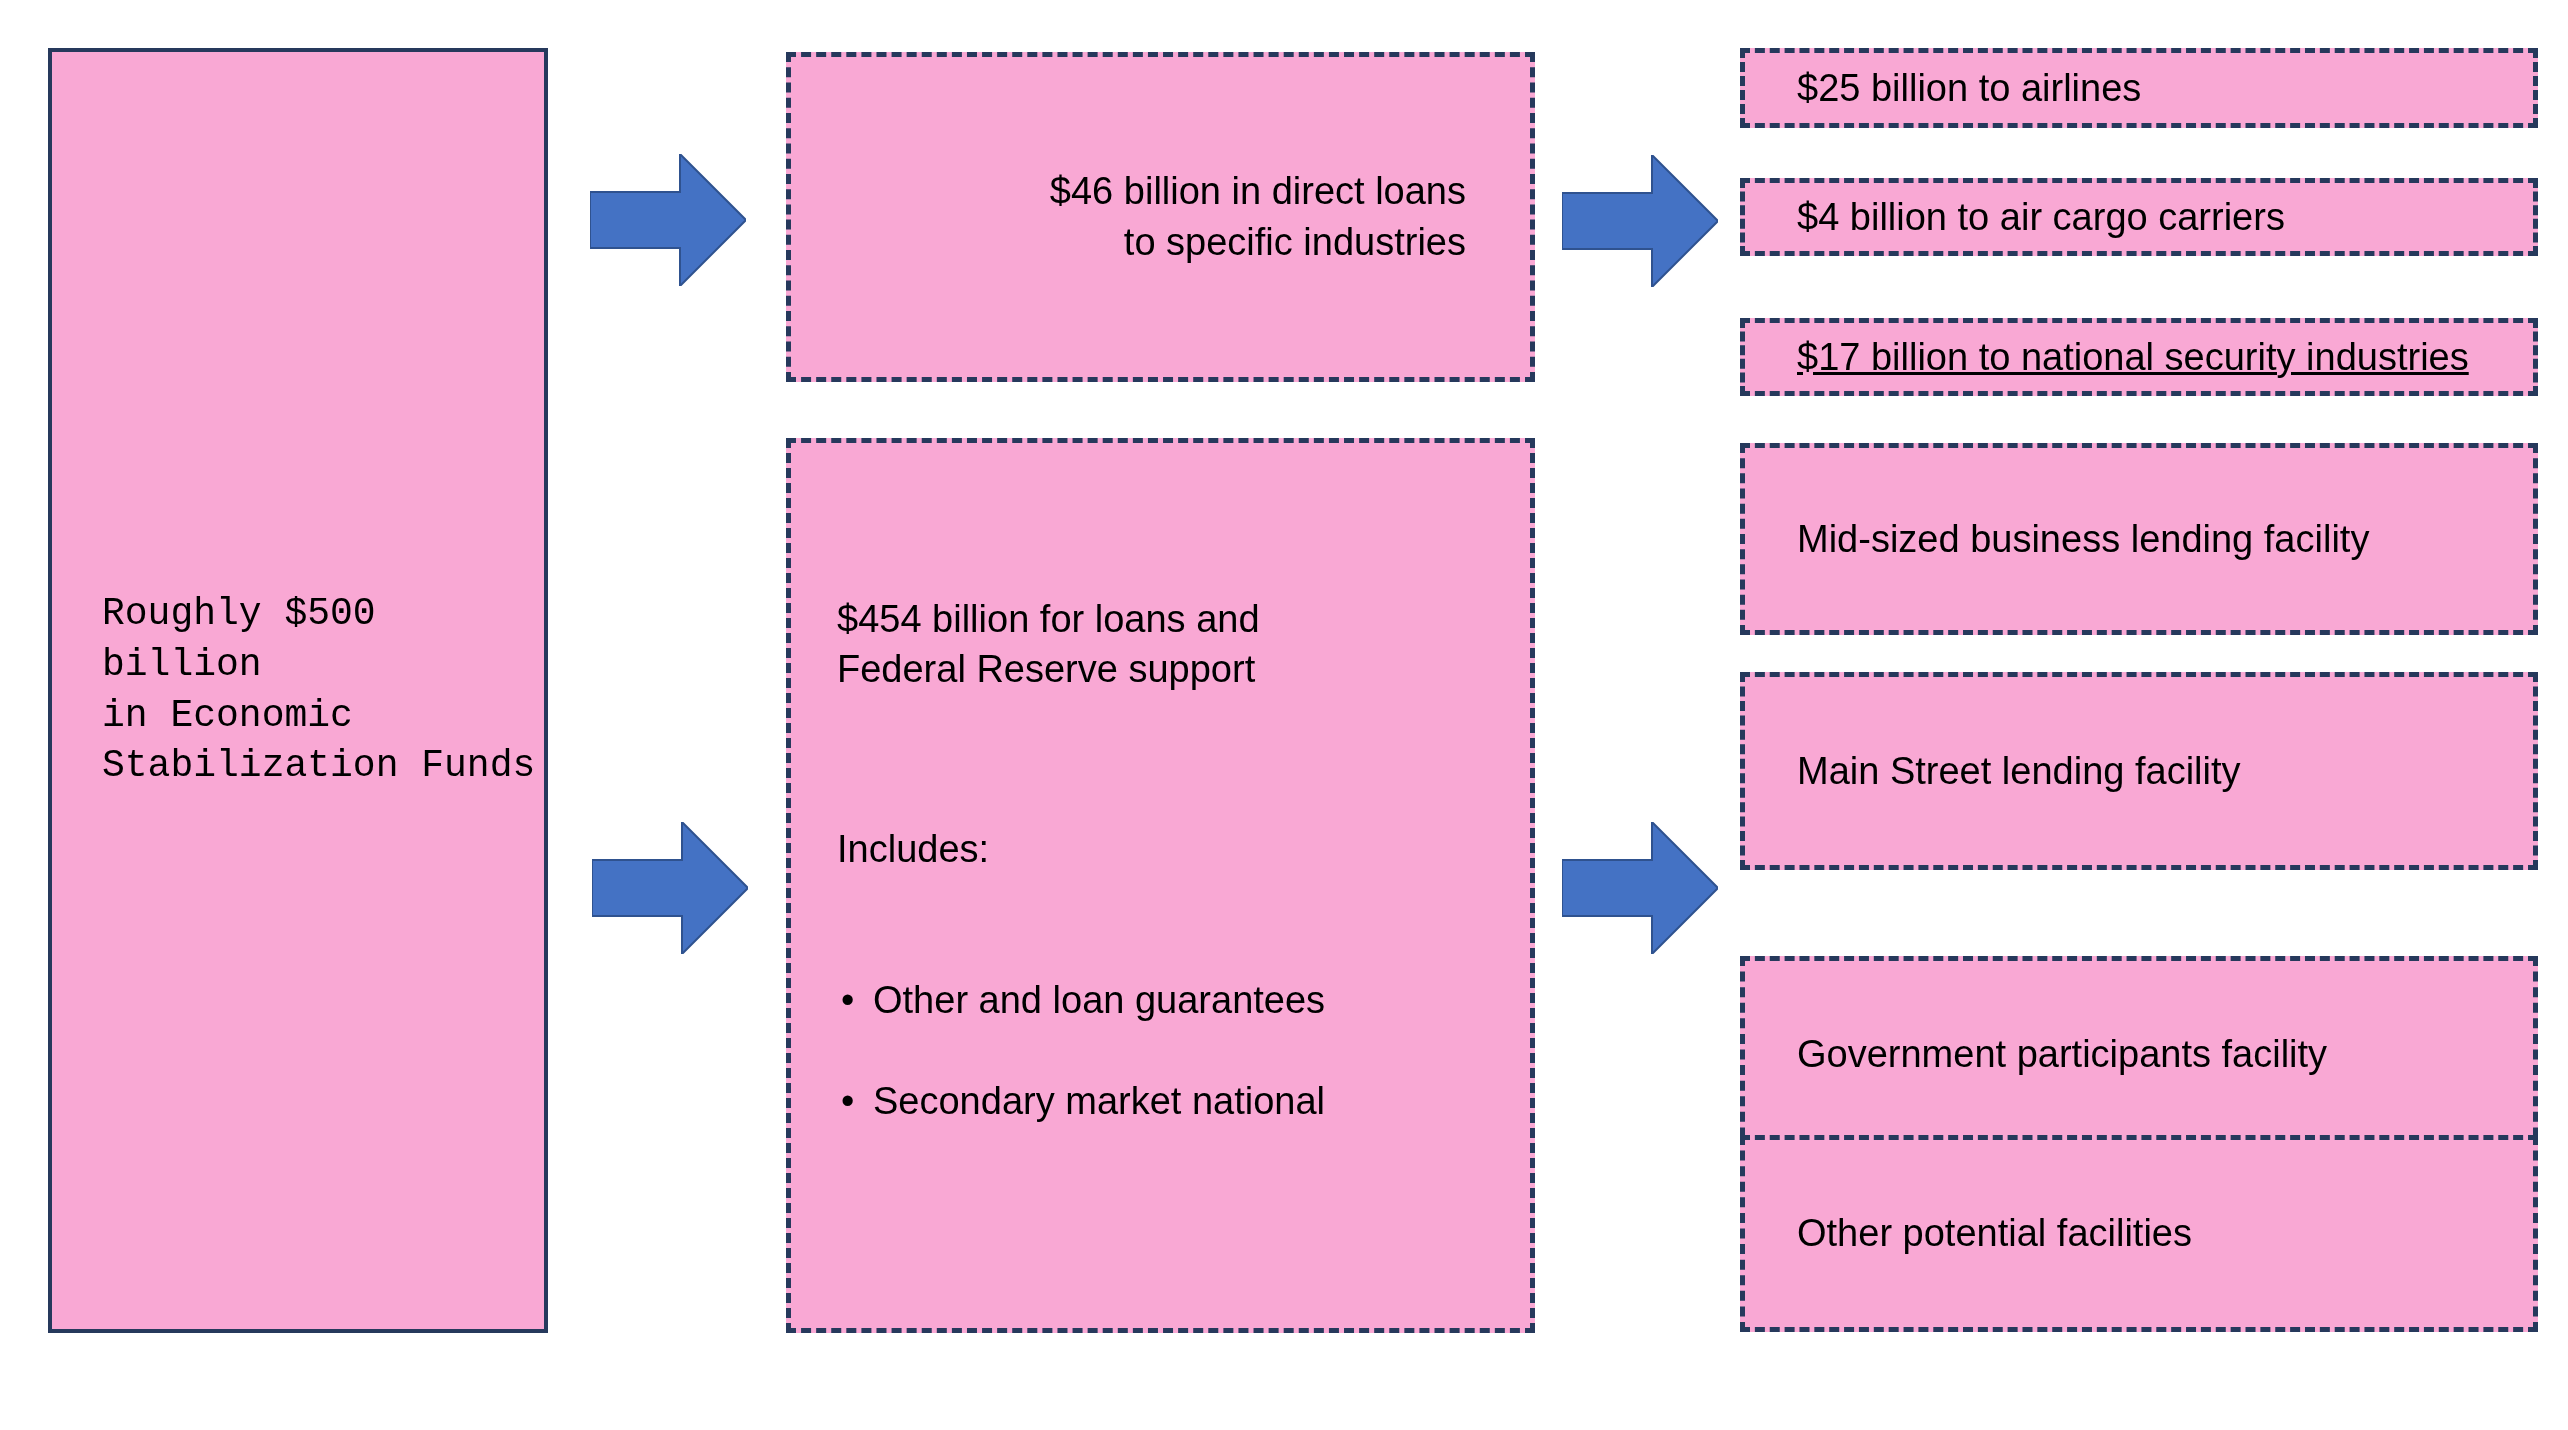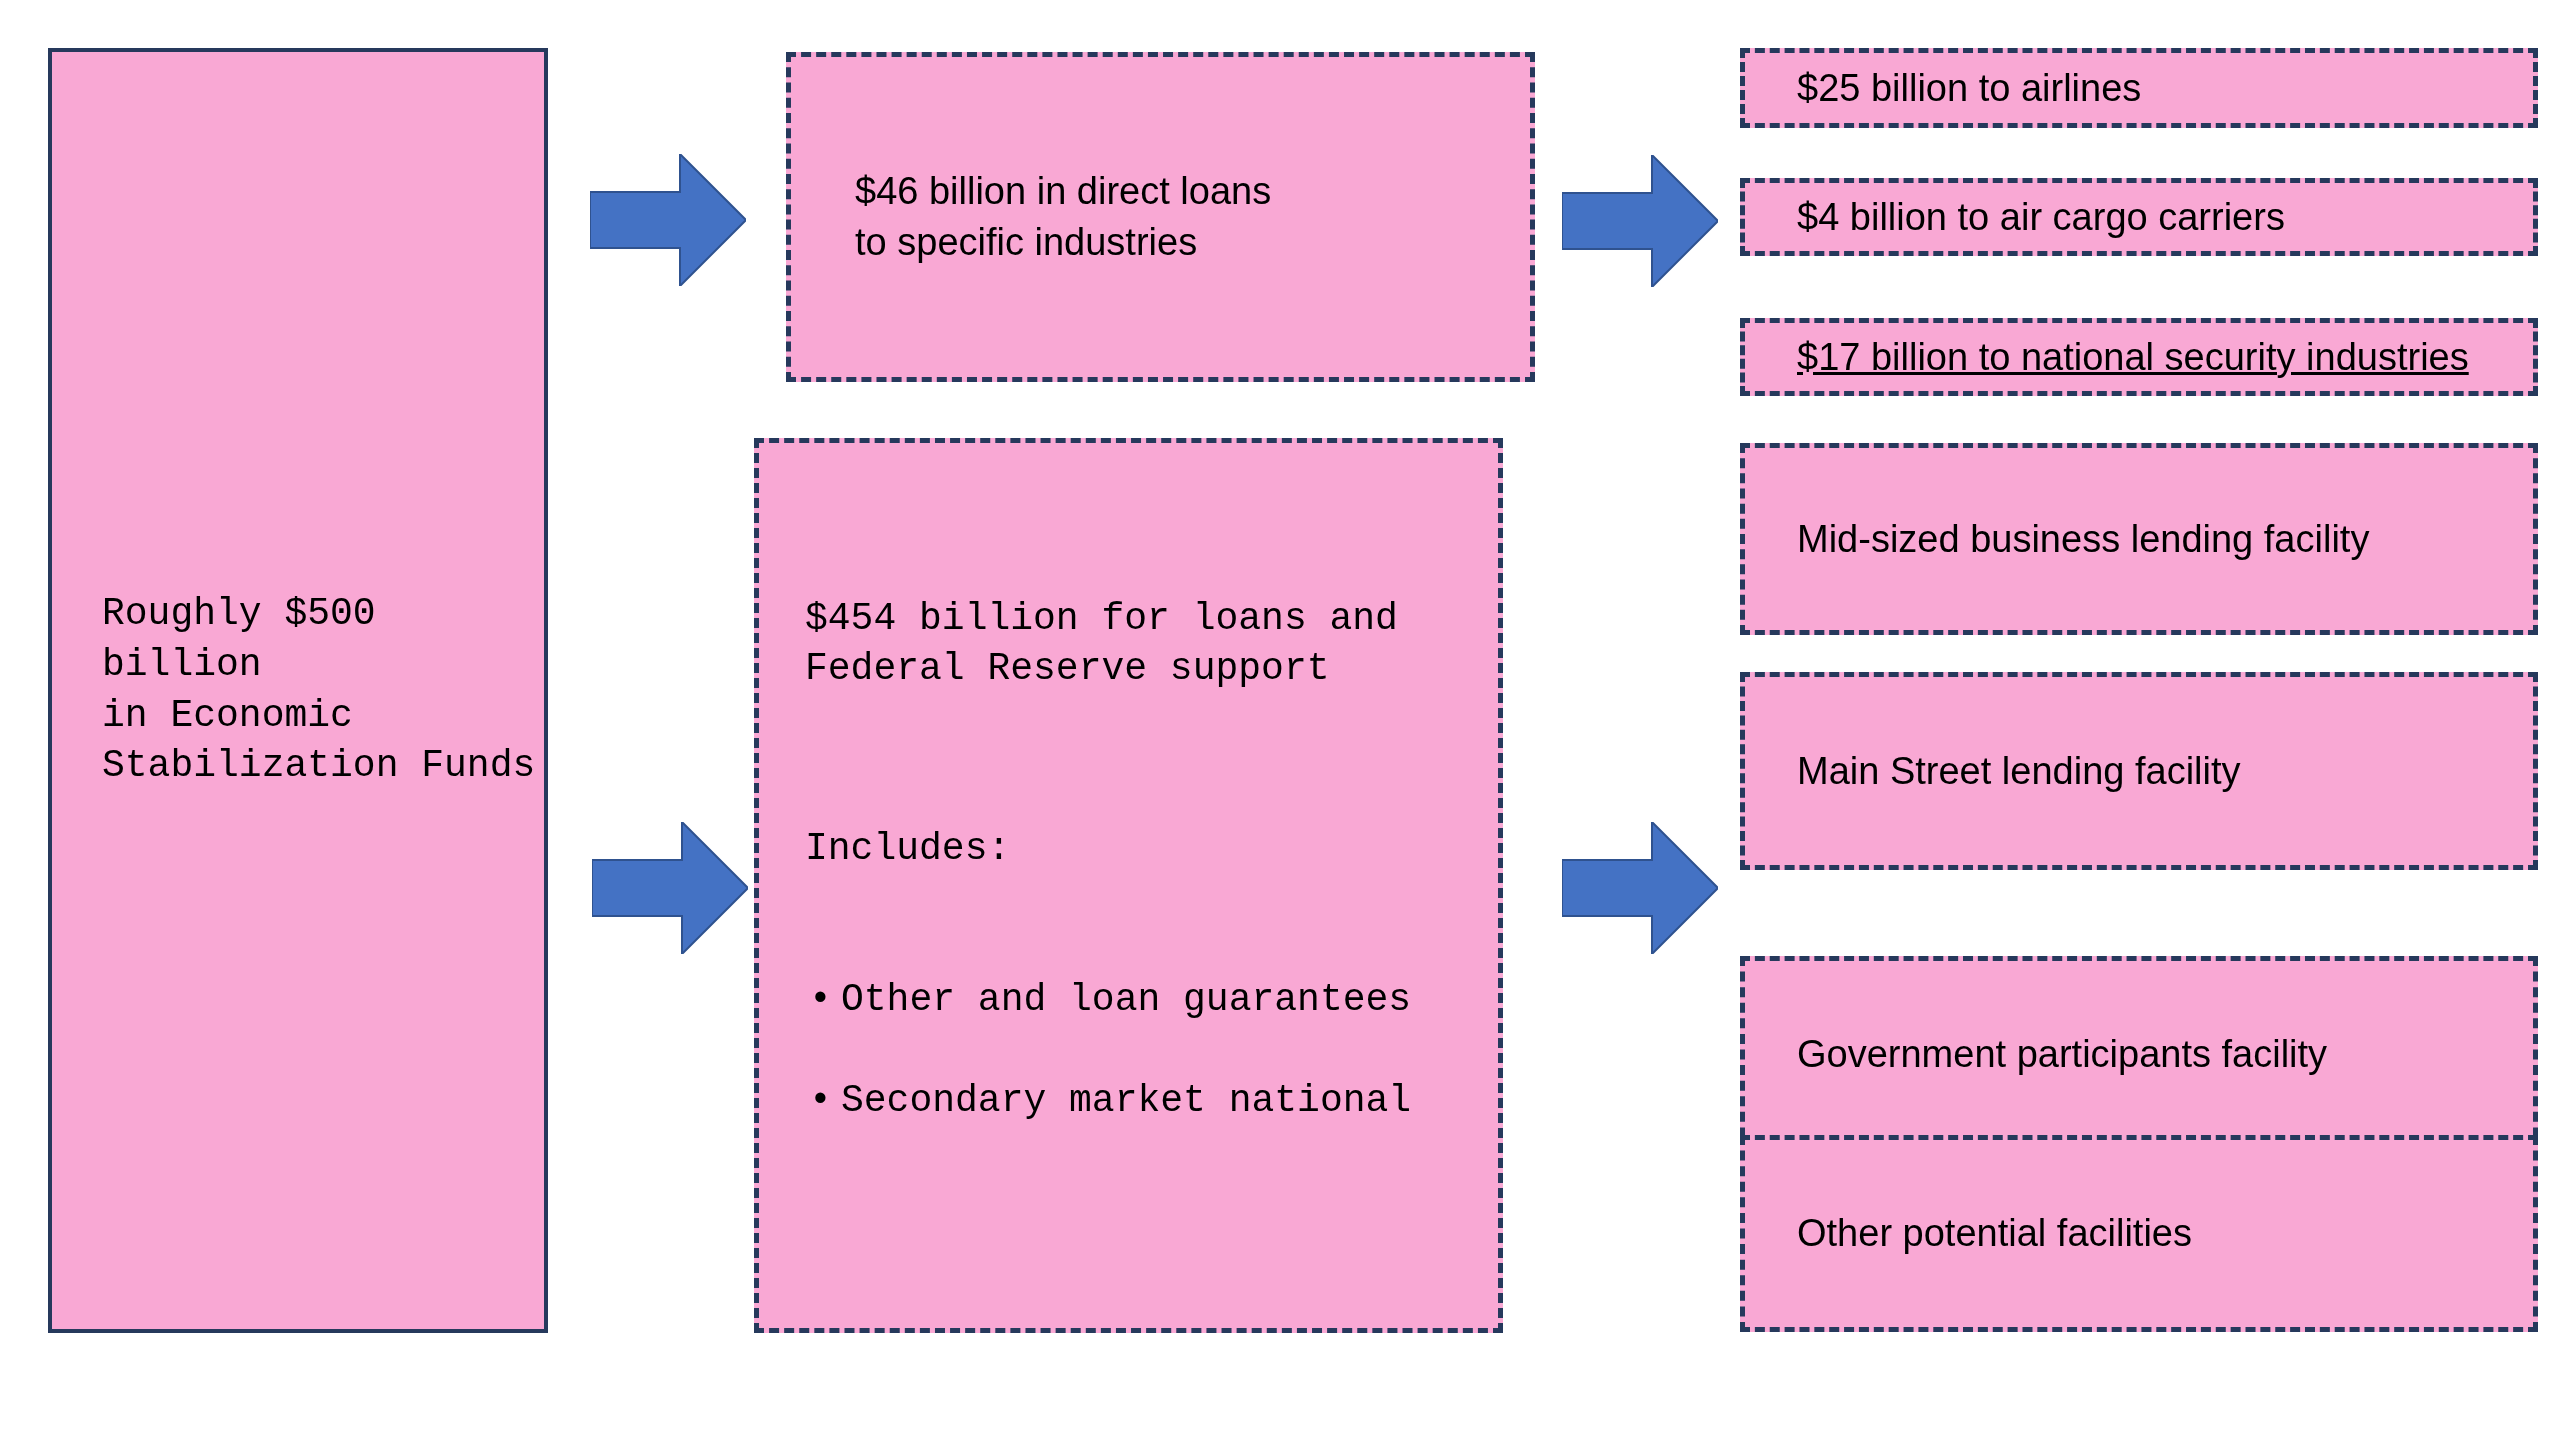--- a/index.html
+++ b/index.html
@@ -33,39 +33,39 @@
   .box.dashed {
     border: 5px dashed #26395C;
   }
   .box-text {
     font-size: 38px;
     line-height: 1.33;
     white-space: pre-line;
     color: #000000;
   }
   .align-left   { text-align: left; }
-  .align-center { text-align: left; }
+  .align-center { text-align: right; }
 
   
   #box-master {
     left: 48px;  top: 48px;
     width: 500px; height: 1285px;
   }
   #box-master .box-text { padding: 0 0 0 50px; }
 
   
   #box-direct-loans {
     left: 786px; top: 52px;
     width: 749px; height: 330px;
   }
   #box-direct-loans .box-text { padding: 0 64px; }
 
   #box-fed-support {
-    left: 754px; top: 438px;
-    width: 749px; height: 895px; font-family: Liberation Mono, monospace;
+    left: 786px; top: 438px;
+    width: 749px; height: 895px;
   }
   #box-fed-support .box-text { padding: 0 46px; }
 
   
   .spacer { display: block; height: 28px; }
   .bullets {
     list-style: none;
     margin: 0;
     padding: 0;
   }

